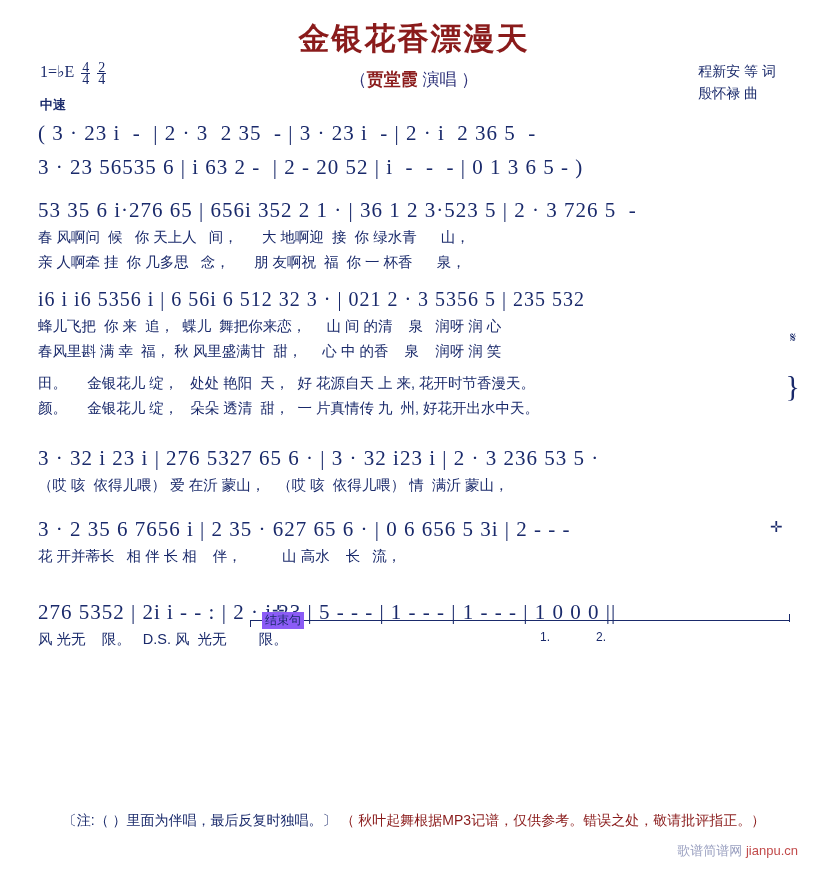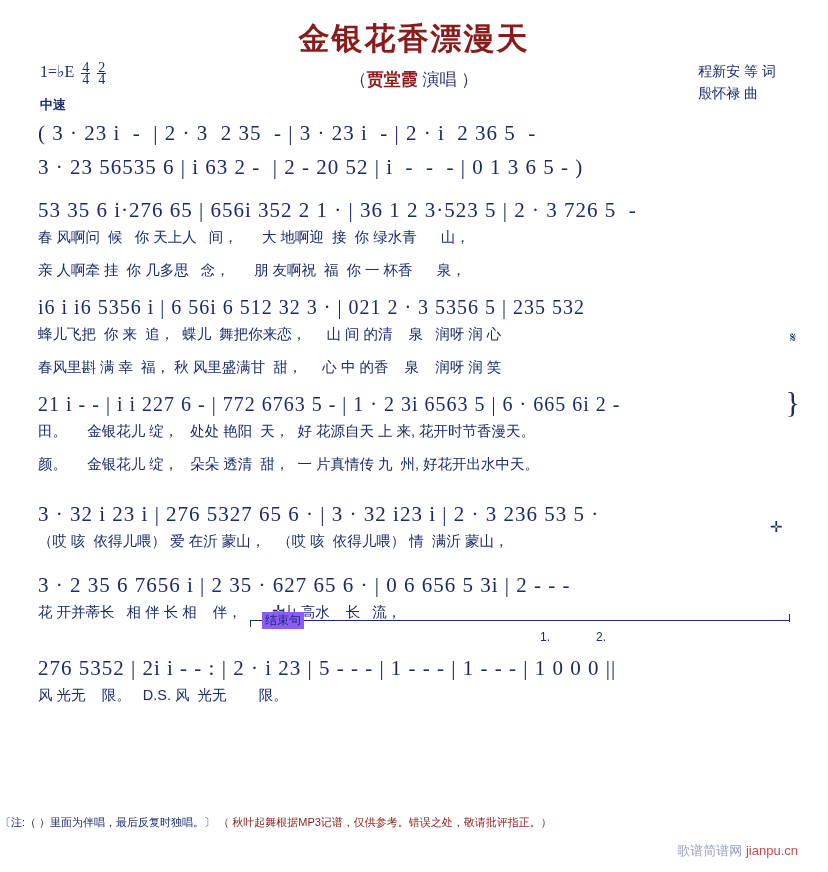--- a/index.html
+++ b/index.html
@@ -90,27 +90,28 @@
   }
   .notes.small{font-size:20px;}
   .lyric{
     font-family:"Liberation Sans", sans-serif;
     font-size:14.5px;
     white-space:pre;
     color:#1a2a6b;
     line-height:20px;
     height:21px;
   }
-  .lyric.second{margin-top:12px;}
+  .lyric.second{margin-top:4px;}
   .gap{height:9px;}
   .footnote{
     position:absolute;
     left:0;right:0;
     bottom:42px;
-    font-size:11px;
+    text-align:center;
+    font-size:14px;
     color:#1a2a6b;
     font-family:"Liberation Sans", sans-serif;
   }
   .footnote .red{color:#8a1b1b;}
   .brand{
     position:absolute;
     right:30px;bottom:12px;
     font-size:13px;
     color:#9aa0c0;
     font-family:"Liberation Sans", sans-serif;
@@ -207,21 +208,20 @@
 
     <div class="sysline">
       <div class="notes small">i6 i i6 5356 i | 6 56i 6 512 32 3 · | 021 2 · 3 5356 5 | 235 532</div>
       <div class="lyric">蜂儿飞把  你 来  追，  蝶儿  舞把你来恋，     山 间 的清    泉   润呀 润 心</div>
       <div class="lyric second">春风里斟 满 幸  福， 秋 风里盛满甘  甜，     心 中 的香    泉    润呀 润 笑</div>
     </div>
 
     <div class="gap"></div>
 
     <div class="sysline">
-      <div class="notes small">21 i - - | i i 227 6 - | 772 6763 5 - | 1 · 2 3i 6563 5 | 6 · 665 6i 2 -</div>
       <div class="lyric">田。     金银花儿 绽，   处处 艳阳  天，  好 花源自天 上 来, 花开时节香漫天。</div>
       <div class="lyric second">颜。     金银花儿 绽，   朵朵 透清  甜，  一 片真情传 九  州, 好花开出水中天。</div>
       <div class="brace" style="top:-4px;">}</div>
     </div>
 
     <div class="gap" style="height:22px;"></div>
 
     <div class="sysline">
       <div class="notes">3 · 32 i 23 i | 276 5327 65 6 · | 3 · 32 i23 i | 2 · 3 236 53 5 ·</div>
       <div class="lyric">（哎 咳  依得儿喂） 爱 在沂 蒙山，   （哎 咳  依得儿喂） 情  满沂 蒙山，</div>

